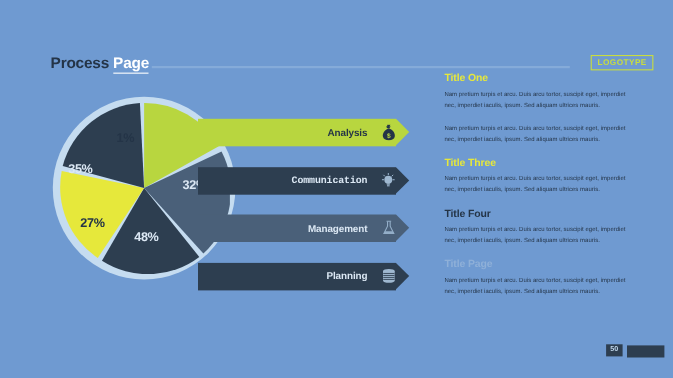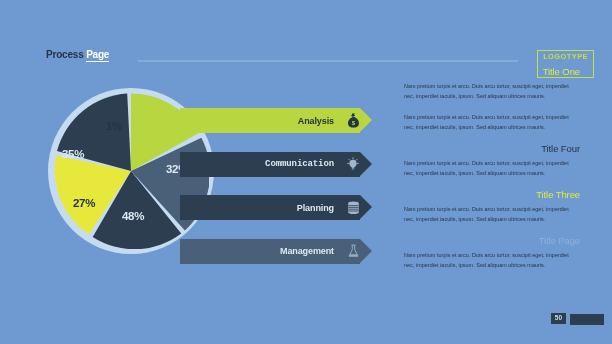--- a/index.html
+++ b/index.html
@@ -21,21 +21,21 @@
   
   .header {
     position: absolute;
     left: 0; top: 22px;
     width: 612px;
     height: 26px;
   }
   .title {
     position: absolute;
     left: 46px; top: 27px;
-    font-size: 10px;
+    font-size: 14px;
     font-weight: bold;
     letter-spacing: -0.2px;
     white-space: nowrap;
   }
   .title .t-dark { color: #243447; }
   .title .t-light {
     color: #ffffff;
     border-bottom: 1.5px solid #ffffff;
     padding-bottom: 1px;
   }
@@ -46,21 +46,21 @@
     background: #85abd9;
   }
   .logotype {
     position: absolute;
     right: 18px; top: 28px;
     border: 1.5px solid #c9dd3e;
     color: #c9dd3e;
     font-size: 7.5px;
     font-weight: bold;
     letter-spacing: 0.4px;
-    padding: 2px 5px 16px 5px;
+    padding: 2px 5px 2px 5px;
     line-height: 1;
   }
 
   
   .donut-wrap {
     position: absolute;
     left: 48px; top: 88px;
     width: 166px; height: 166px;
   }
   .donut-ring {
@@ -156,24 +156,23 @@
 
   
   .bullets {
     position: absolute;
     left: 404px; top: 66px;
     width: 176px;
   }
   .bullet { margin-bottom: 11px; }
   .bullet-title {
     font-size: 9.5px;
-    font-weight: normal;
+    font-weight: bold;
     letter-spacing: -0.1px;
     margin-bottom: 4px;
-    text-align: right;
   }
   .bullet-body {
     font-size: 5.4px;
     line-height: 1.85;
     color: #243447;
     letter-spacing: 0.05px;
   }
 
   
   .footer-num {
@@ -265,20 +264,35 @@
             <line x1="7" y1="0.6" x2="7" y2="1.8"></line>
             <line x1="1.6" y1="6.4" x2="2.8" y2="6.4"></line>
             <line x1="11.2" y1="6.4" x2="12.4" y2="6.4"></line>
             <line x1="2.8" y1="2.2" x2="3.7" y2="3.1"></line>
             <line x1="11.2" y1="2.2" x2="10.3" y2="3.1"></line>
           </g>
         </svg>
       </div>
     </div>
 
+
+    <div class="arrow">
+      <div class="arrow-body" style="background:#4a6079;"></div>
+      <div class="arrow-head" style="border-left-color:#4a6079;"></div>
+      <div class="arrow-label" style="color:#dce8f4;">Management</div>
+      <div class="arrow-icon">
+        <svg width="13" height="15" viewBox="0 0 13 15">
+          <g fill="none" stroke="#93aec8" stroke-width="1">
+            <line x1="4.4" y1="1.1" x2="8.6" y2="1.1"></line>
+            <path d="M5.3 1.3 L5.3 5.6 L2.0 12.2 L11.0 12.2 L7.7 5.6 L7.7 1.3"></path>
+          </g>
+          <path d="M3.0 10.3 L10.0 10.3 L11.0 12.3 L2.0 12.3 Z" fill="#93aec8"></path>
+        </svg>
+      </div>
+    </div>
 
     <div class="arrow">
       <div class="arrow-body" style="background:#2d3e50;"></div>
       <div class="arrow-head" style="border-left-color:#2d3e50;"></div>
       <div class="arrow-label" style="color:#dce8f4;">Planning</div>
       <div class="arrow-icon">
         <svg width="13" height="14" viewBox="0 0 13 14">
           <g fill="#9fb8d0">
             <ellipse cx="6.5" cy="2.3" rx="5.3" ry="1.8"></ellipse>
             <rect x="1.2" y="2.3" width="10.6" height="9"></rect>
@@ -287,55 +301,40 @@
           <g stroke="#2d3e50" stroke-width="0.8">
             <line x1="1.4" y1="4.6" x2="11.6" y2="4.6"></line>
             <line x1="1.4" y1="6.4" x2="11.6" y2="6.4"></line>
             <line x1="1.4" y1="8.2" x2="11.6" y2="8.2"></line>
             <line x1="1.4" y1="10.0" x2="11.6" y2="10.0"></line>
           </g>
         </svg>
       </div>
     </div>
 
-    <div class="arrow">
-      <div class="arrow-body" style="background:#4a6079;"></div>
-      <div class="arrow-head" style="border-left-color:#4a6079;"></div>
-      <div class="arrow-label" style="color:#dce8f4;">Management</div>
-      <div class="arrow-icon">
-        <svg width="13" height="15" viewBox="0 0 13 15">
-          <g fill="none" stroke="#93aec8" stroke-width="1">
-            <line x1="4.4" y1="1.1" x2="8.6" y2="1.1"></line>
-            <path d="M5.3 1.3 L5.3 5.6 L2.0 12.2 L11.0 12.2 L7.7 5.6 L7.7 1.3"></path>
-          </g>
-          <path d="M3.0 10.3 L10.0 10.3 L11.0 12.3 L2.0 12.3 Z" fill="#93aec8"></path>
-        </svg>
-      </div>
-    </div>
-
   </div>
 
   <div class="bullets">
 
     <div class="bullet">
       <div class="bullet-title" style="color:#e6e83b;">Title One</div>
       <div class="bullet-body">Nam pretium turpis et arcu. Duis arcu tortor, suscipit eget, imperdiet nec, imperdiet iaculis, ipsum. Sed aliquam ultrices mauris.</div>
     </div>
 
     <div class="bullet">
       <div class="bullet-body">Nam pretium turpis et arcu. Duis arcu tortor, suscipit eget, imperdiet nec, imperdiet iaculis, ipsum. Sed aliquam ultrices mauris.</div>
     </div>
 
     <div class="bullet">
+      <div class="bullet-title" style="color:#e6e83b;">Title Three</div>
+      <div class="bullet-body">Nam pretium turpis et arcu. Duis arcu tortor, suscipit eget, imperdiet nec, imperdiet iaculis, ipsum. Sed aliquam ultrices mauris.</div>
+    </div>
+
+    <div class="bullet">
       <div class="bullet-title" style="color:#243447;">Title Four</div>
-      <div class="bullet-body">Nam pretium turpis et arcu. Duis arcu tortor, suscipit eget, imperdiet nec, imperdiet iaculis, ipsum. Sed aliquam ultrices mauris.</div>
-    </div>
-
-    <div class="bullet">
-      <div class="bullet-title" style="color:#e6e83b;">Title Three</div>
       <div class="bullet-body">Nam pretium turpis et arcu. Duis arcu tortor, suscipit eget, imperdiet nec, imperdiet iaculis, ipsum. Sed aliquam ultrices mauris.</div>
     </div>
 
     <div class="bullet">
       <div class="bullet-title" style="color:#8fb0d8;">Title Page</div>
       <div class="bullet-body">Nam pretium turpis et arcu. Duis arcu tortor, suscipit eget, imperdiet nec, imperdiet iaculis, ipsum. Sed aliquam ultrices mauris.</div>
     </div>
 
   </div>
 

